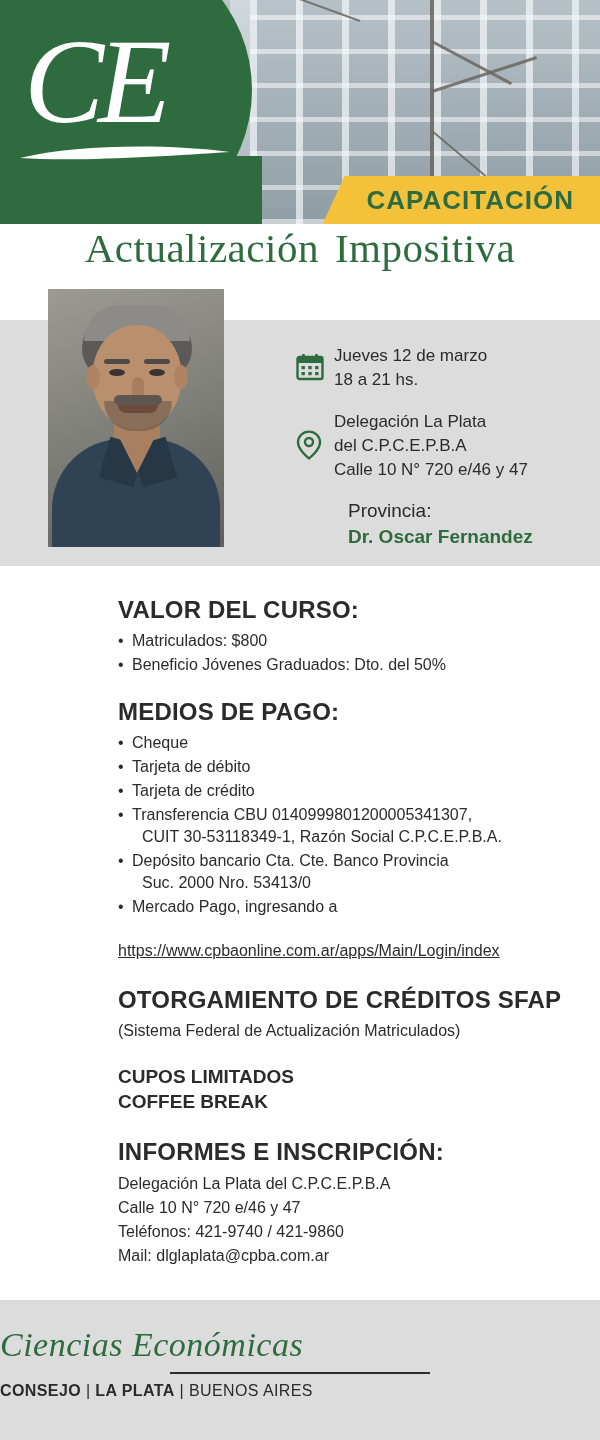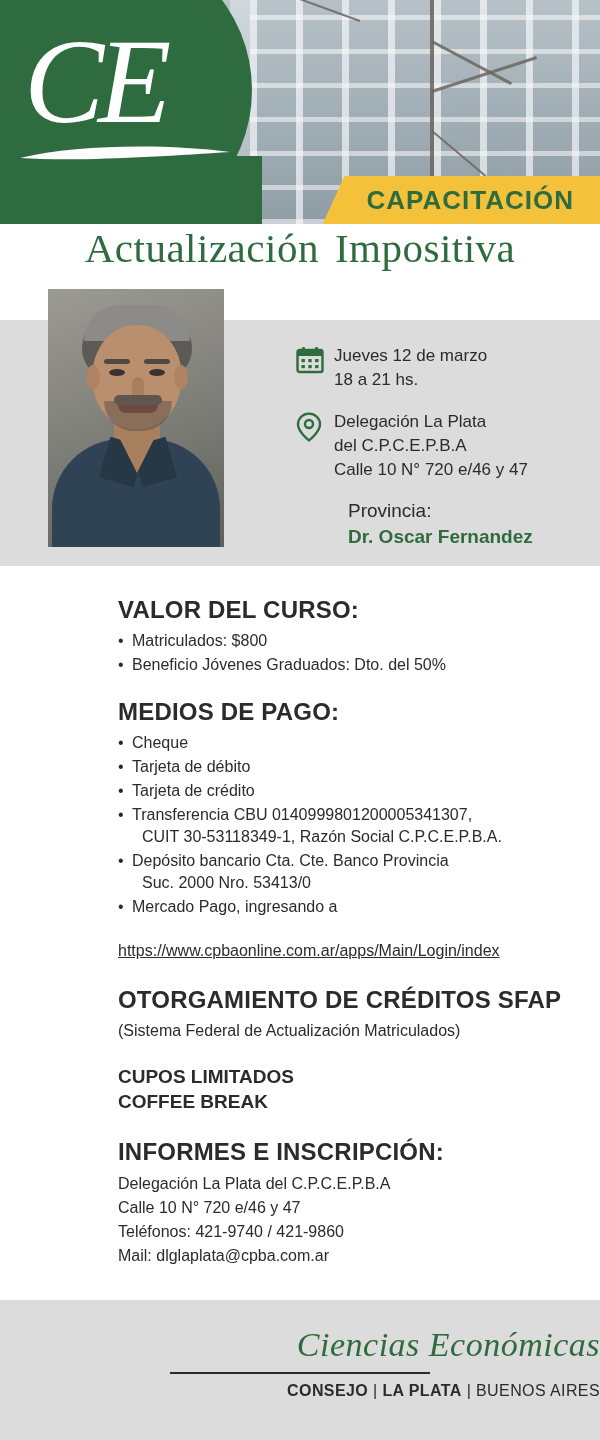--- a/index.html
+++ b/index.html
@@ -197,21 +197,21 @@
   }
 
   .band-info {
     position: absolute;
     left: 296px;
     top: 24px;
     right: 20px;
   }
   .info-row {
     display: flex;
-    align-items: flex-start;
+    align-items: center;
     margin-bottom: 18px;
   }
   .info-icon {
     width: 38px;
     flex: 0 0 38px;
     padding-top: 2px;
   }
   .info-text {
     font-size: 17px;
     line-height: 24px;
@@ -311,21 +311,21 @@
   }
 
   
   .footer {
     position: absolute;
     left: 0;
     bottom: 0;
     width: 600px;
     height: 140px;
     background: #dcdcdc;
-    text-align: right;
+    text-align: left;
   }
   .footer-script {
     font-family: "Liberation Serif", serif;
     font-style: italic;
     font-size: 34px;
     color: #2e6b3e;
     margin-top: 26px;
     letter-spacing: .5px;
   }
   .footer-rule {

